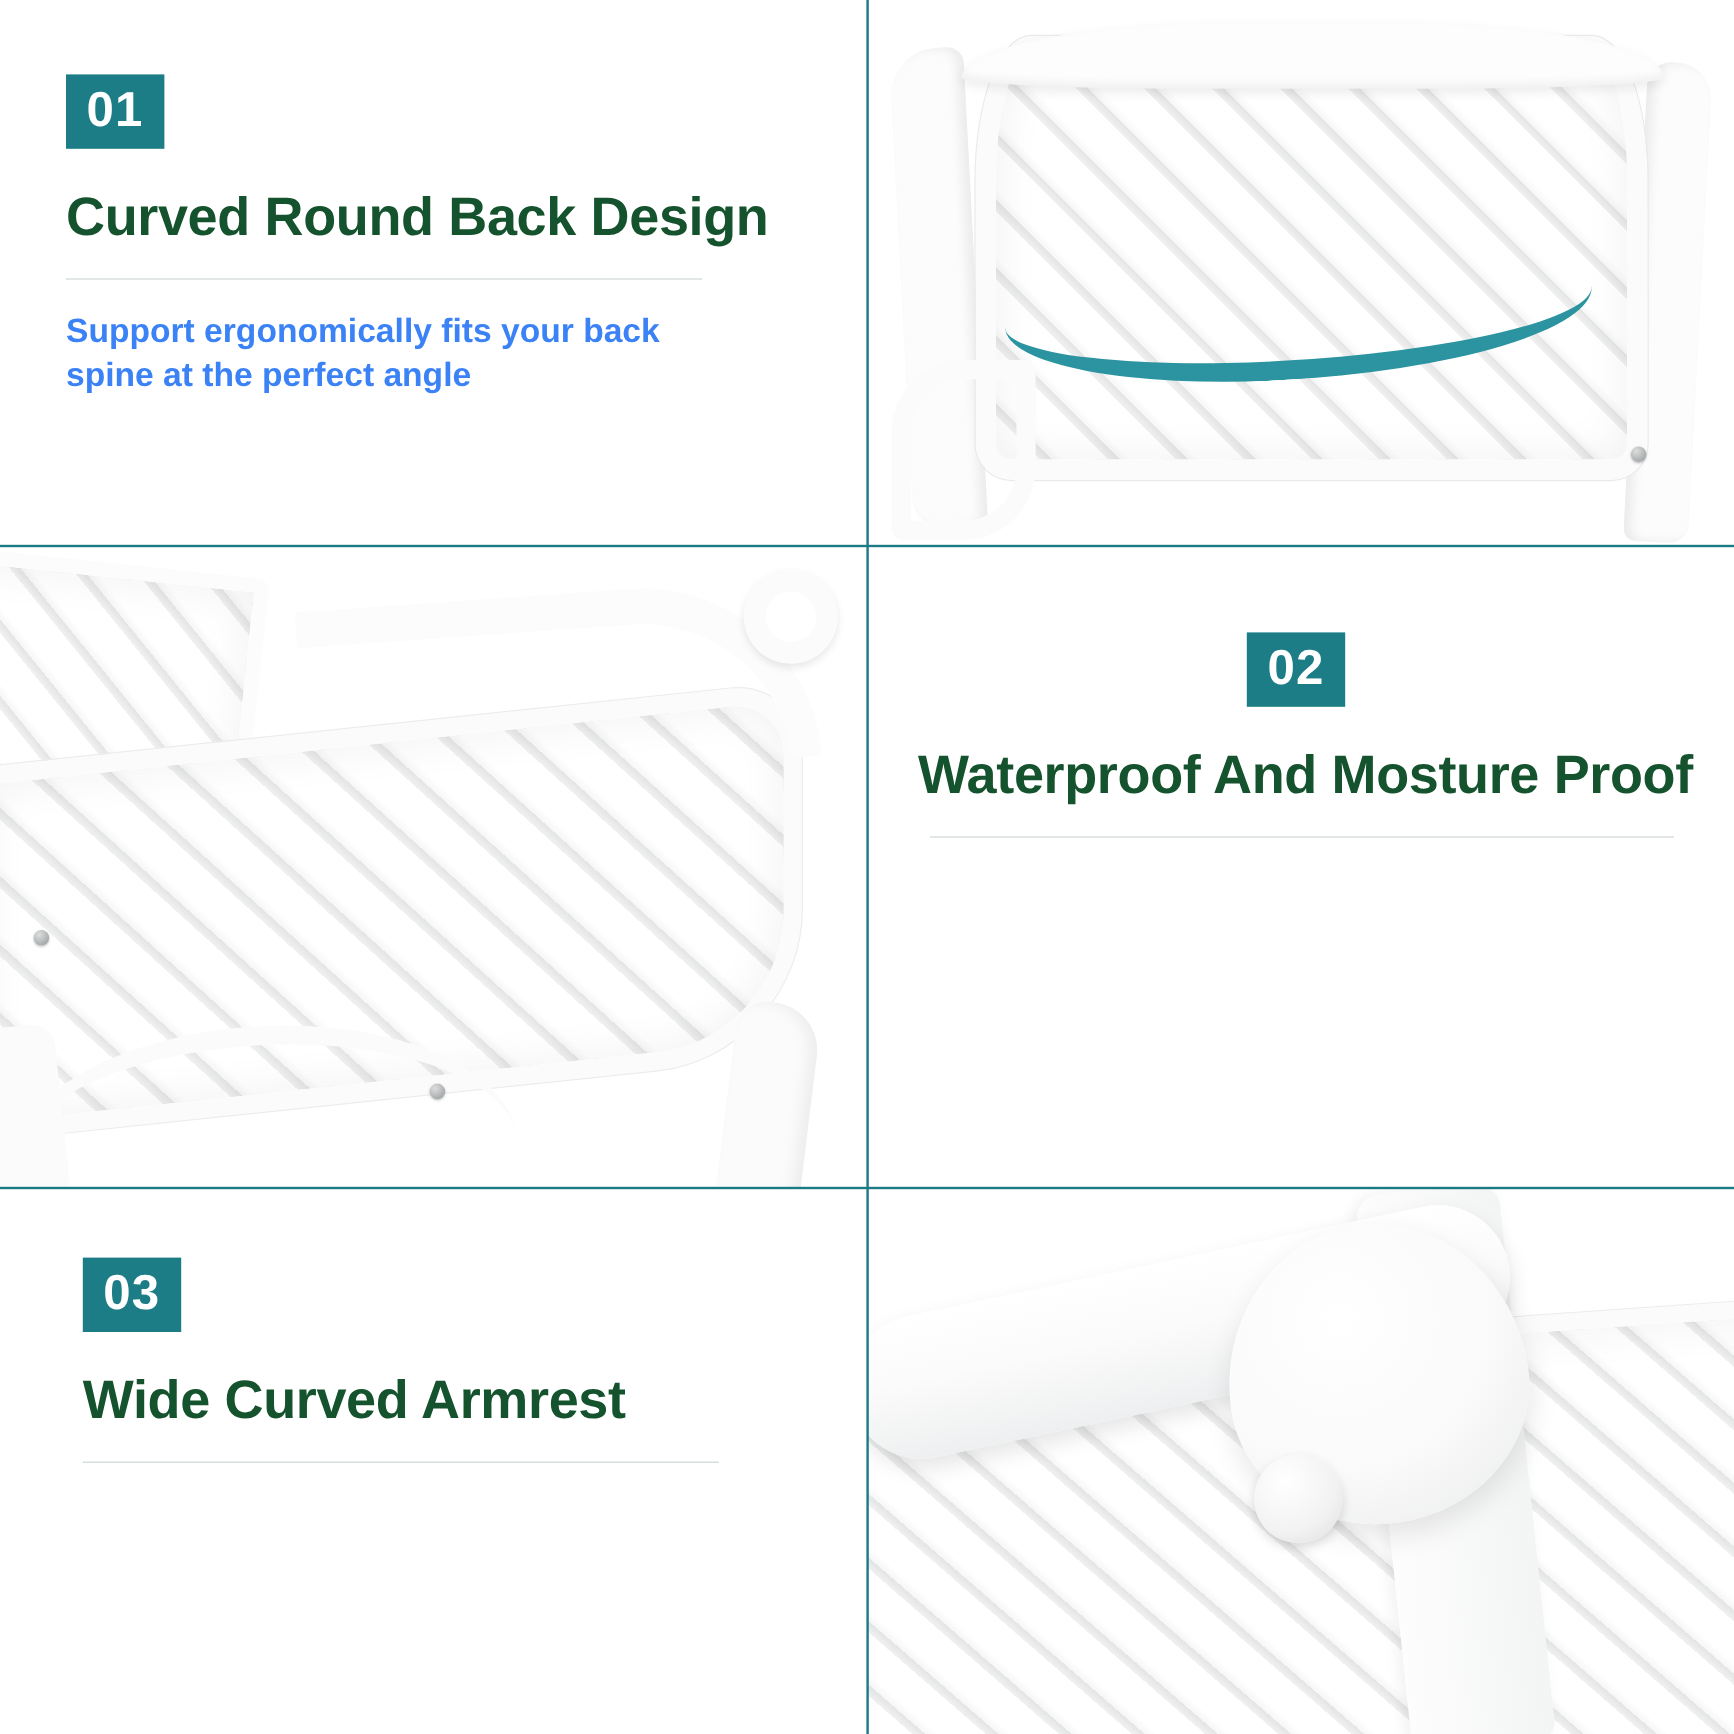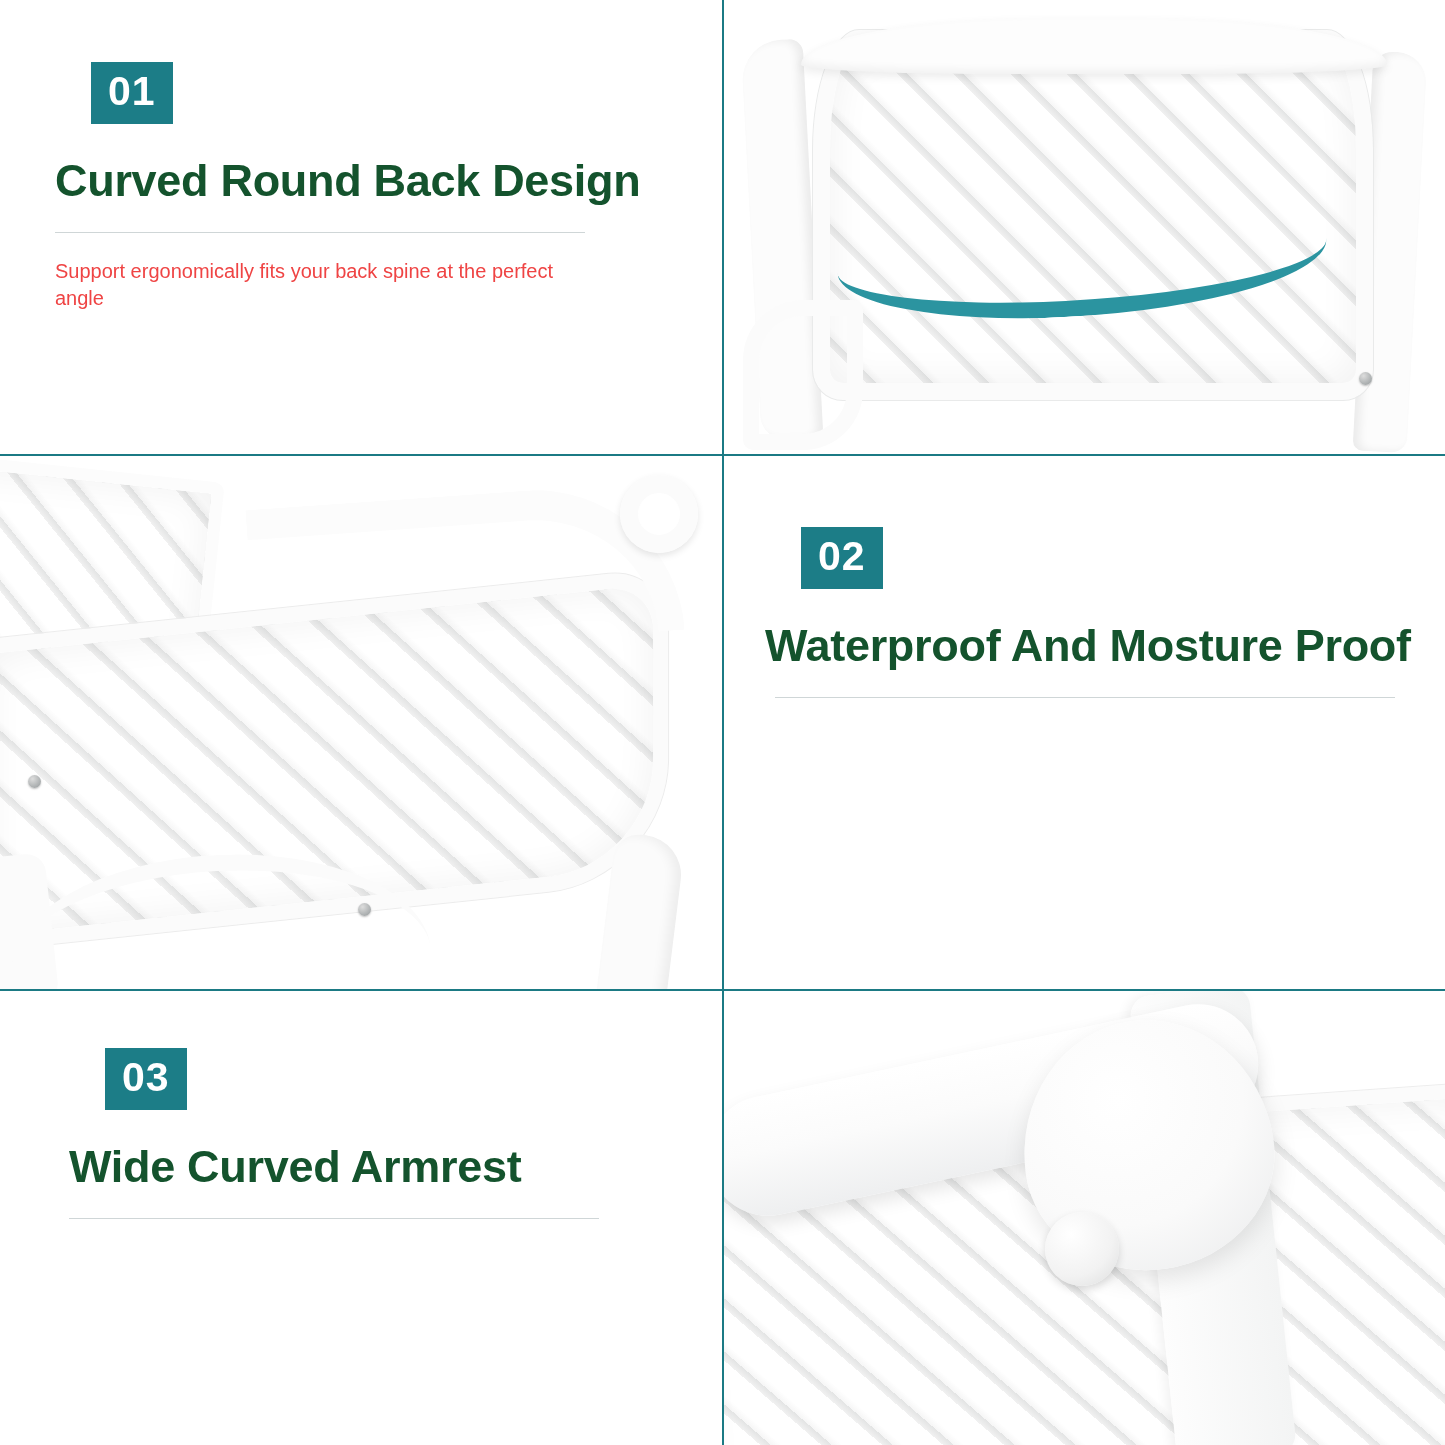--- a/index.html
+++ b/index.html
@@ -41,47 +41,47 @@
 
   .badge {
     display: inline-block;
     background: #1c7d87;
     color: #ffffff;
     font-size: 41px;
     font-weight: bold;
     letter-spacing: 1px;
     padding: 9px 17px 12px 17px;
     line-height: 1;
-    margin-left: 36px;
   }
   .headline {
     color: #14532d;
     font-size: 45px;
     font-weight: bold;
     letter-spacing: -0.3px;
     margin-top: 32px;
     line-height: 1.12;
     white-space: nowrap;
   }
   .rule {
     height: 1px;
     background: #cfd6d7;
     margin-top: 26px;
     width: 530px;
   }
   .sub {
-    color: #ef4444;
-    font-size: 20px;
+    color: #3b82f6;
+    font-size: 28px;
     line-height: 1.32;
     margin-top: 25px;
     max-width: 520px;
-  }
-
-  
-  #cell-02-text .txt-inner { left: auto; right: 50px; top: 72px; width: 630px; text-align: left; }
+    font-weight: bold;
+  }
+
+  
+  #cell-02-text .txt-inner { left: auto; right: 50px; top: 72px; width: 630px; text-align: center; }
   #cell-02-text .rule { margin-left: auto; width: 620px; }
   #cell-02-text .sub { margin-left: auto; max-width: 640px; }
   #cell-02-text .headline { margin-top: 32px; }
 
   
   .photo { position: absolute; inset: 0; background: #ffffff; }
 
   
   .lattice {
     position: absolute;

